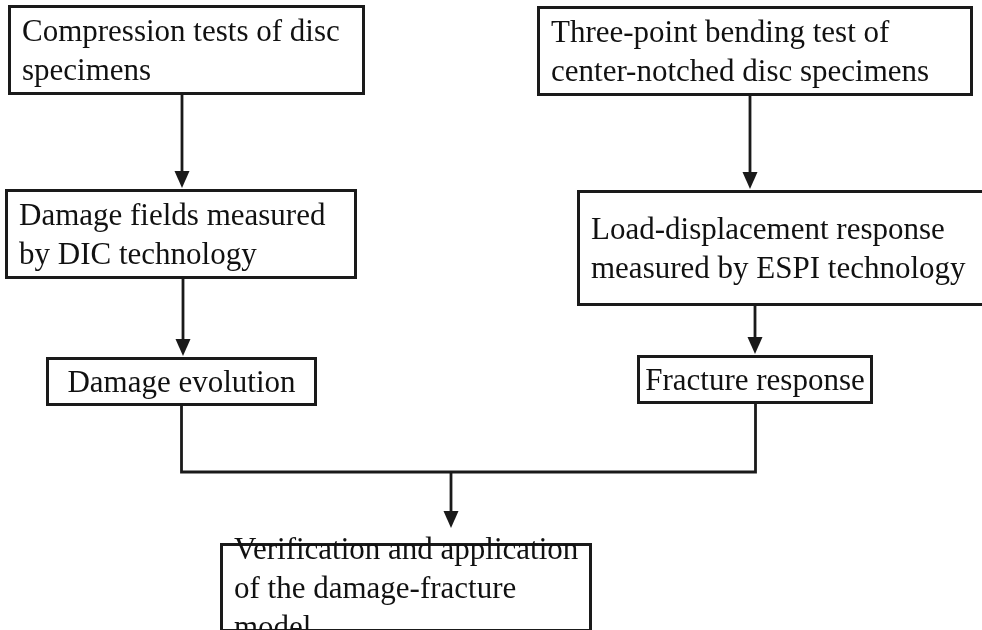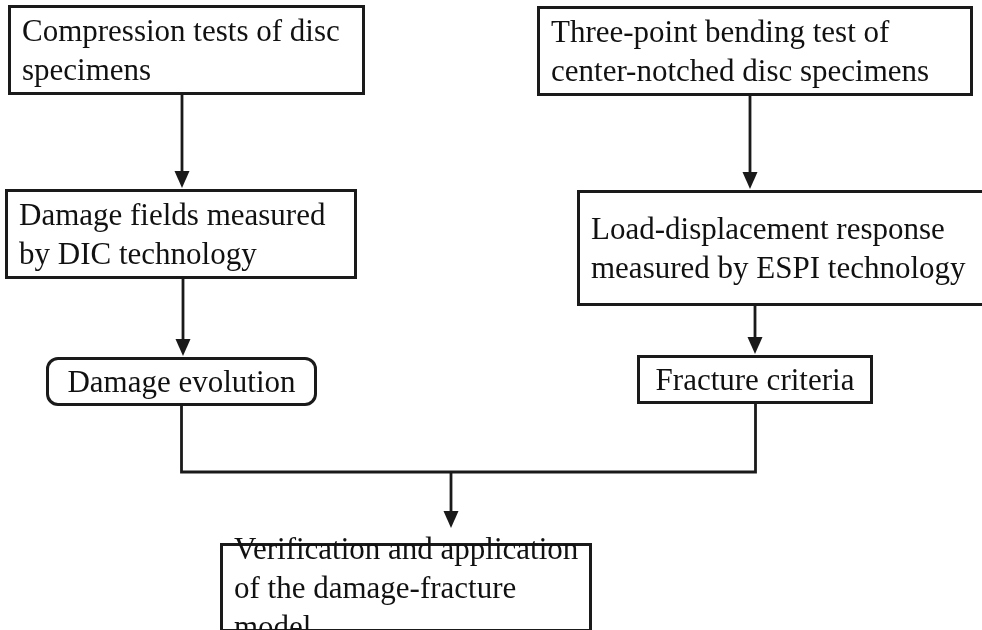--- a/index.html
+++ b/index.html
@@ -43,21 +43,21 @@
   .node.center-text {
     justify-content: center;
     text-align: center;
     padding: 0 4px;
   }
   
   #node-compression   { left: 8px;   top: 5px;   width: 357px; height: 90px; }
   #node-three-point   { left: 537px; top: 6px;   width: 436px; height: 90px; }
   #node-strain        { left: 5px;   top: 189px; width: 352px; height: 90px; }
   #node-load-disp     { left: 577px; top: 190px; width: 418px; height: 116px; }
-  #node-damage        { left: 46px;  top: 357px; width: 271px; height: 49px; border-radius: 12px; }
+  #node-damage        { left: 46px;  top: 357px; width: 271px; height: 49px; }
   #node-fracture      { left: 637px; top: 355px; width: 236px; height: 49px; }
   #node-verification  { left: 220px; top: 543px; width: 372px; height: 89px; }
 </style>
 </head>
 <body>
 
 <div class="canvas">
 
   <svg class="connectors" width="982" height="630" viewBox="0 0 982 630" aria-hidden="true">
 
@@ -103,20 +103,20 @@
 
   <div class="node left-text" id="node-load-disp">
     <span>Load-displacement response measured by ESPI technology</span>
   </div>
 
   <div class="node center-text" id="node-damage">
     <span>Damage evolution</span>
   </div>
 
   <div class="node center-text" id="node-fracture">
-    <span>Fracture criteria</span>
+    <span>Fracture response</span>
   </div>
 
   <div class="node left-text" id="node-verification">
     <span>Verification and application of the damage-fracture model</span>
   </div>
 
 </div>
 
 </body></html>

